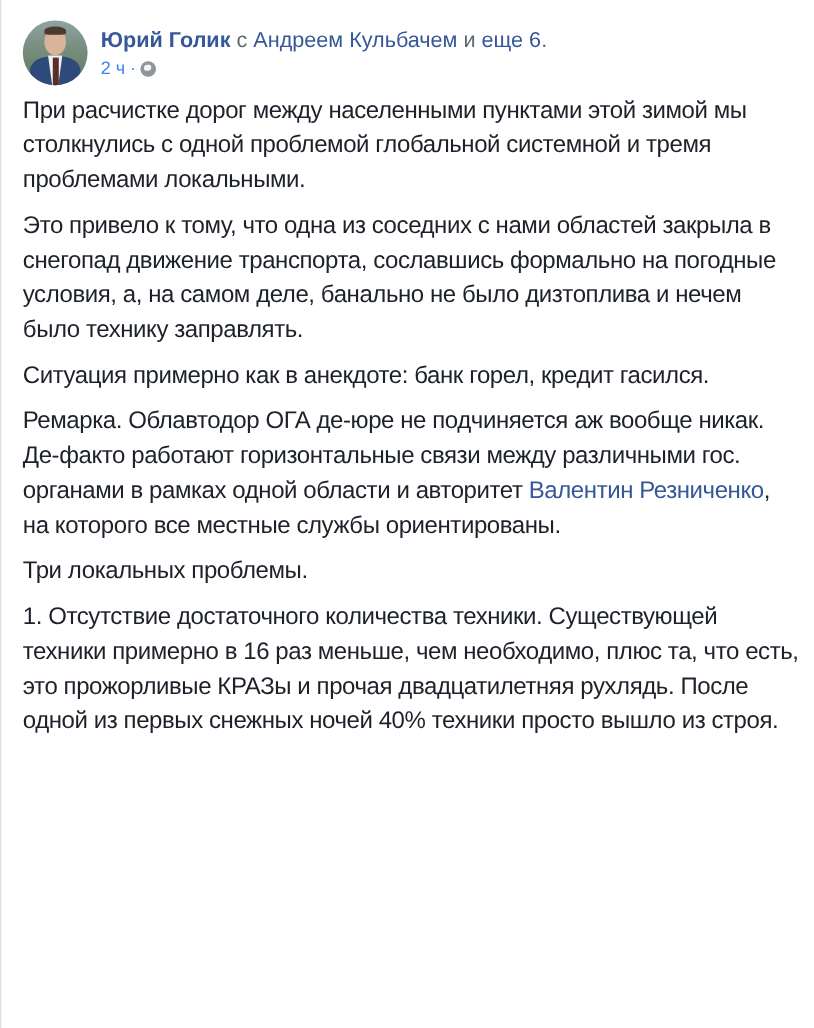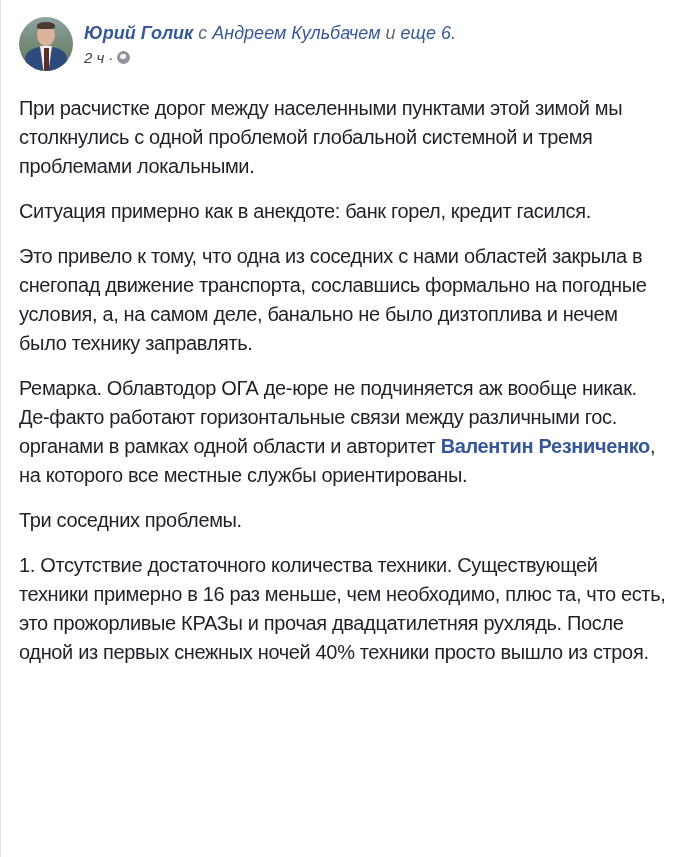--- a/index.html
+++ b/index.html
@@ -40,44 +40,44 @@
   }
   .avatar .shirt {
     position: absolute; left: 21px; top: 29px; width: 12px; height: 26px;
     background: #f1f1f1;
     clip-path: polygon(0 0, 100% 0, 70% 100%, 30% 100%);
   }
   .avatar .tie {
     position: absolute; left: 25px; top: 31px; width: 5px; height: 24px;
     background: #5a2e2a;
   }
-  .meta { margin-left: 11px; font-style: italic; }
+  .meta { margin-left: 11px; }
   .title-line { font-size: 18px; line-height: 22px; color: #616770; white-space: nowrap; }
   .title-line .author { color: #365899; font-weight: bold; }
   .title-line .tagged { color: #365899; }
   .sub-line {
-    margin-top: 5px; font-size: 15px; line-height: 18px; color: #404040;
+    margin-top: 5px; font-size: 15px; line-height: 18px; color: #3b82f6;
     display: flex; align-items: center;
   }
   .sub-line .dot { margin: 0 4px; }
   .globe {
     display: inline-block; width: 13px; height: 13px; border-radius: 50%;
     background: #90949c; position: relative;
   }
   .globe::after {
     content: ""; position: absolute; left: 3px; top: 3px; width: 6px; height: 5px;
     border-radius: 50% 30% 50% 40%; background: #fff; opacity: 0.9;
   }
   .body {
     position: absolute; left: 18px; top: 78px; width: 648px;
     font-size: 20px; line-height: 29px; color: #1d2129;
     letter-spacing: -0.35px;
   }
-  .body p { margin: 16px 0 9px 0; }
-  .body a { color: #365899; text-decoration: none; font-weight: bold; }
+  .body p { margin: 0 0 9px 0; }
+  .body a { color: #365899; text-decoration: none; }
 </style>
 </head>
 <body>
 
 <div class="post">
   <div class="header">
     <div class="avatar">
       <div class="suit"></div>
       <div class="shirt"></div>
       <div class="tie"></div>
@@ -95,20 +95,20 @@
       <div class="sub-line">
         <span>2 ч</span>
         <span class="dot">·</span>
         <span class="globe"></span>
       </div>
     </div>
   </div>
 
   <div class="body">
     <p>При расчистке дорог между населенными пунктами этой зимой мы столкнулись с одной проблемой глобальной системной и тремя проблемами локальными.</p>
+    <p>Это привело к тому, что одна из соседних с нами областей закрыла в снегопад движение транспорта, сославшись формально на погодные условия, а, на самом деле, банально не было дизтоплива и нечем было технику заправлять.</p>
     <p>Ситуация примерно как в анекдоте: банк горел, кредит гасился.</p>
-    <p>Это привело к тому, что одна из соседних с нами областей закрыла в снегопад движение транспорта, сославшись формально на погодные условия, а, на самом деле, банально не было дизтоплива и нечем было технику заправлять.</p>
     <p><span>Ремарка. Облавтодор ОГА де-юре не подчиняется аж вообще никак. Де-факто работают горизонтальные связи между различными гос. органами в рамках одной области и авторитет </span><a>Валентин Резниченко</a><span>, на которого все местные службы ориентированы.</span></p>
-    <p>Три соседних проблемы.</p>
+    <p>Три локальных проблемы.</p>
     <p>1. Отсутствие достаточного количества техники. Существующей техники примерно в 16 раз меньше, чем необходимо, плюс та, что есть, это прожорливые КРАЗы и прочая двадцатилетняя рухлядь. После одной из первых снежных ночей 40% техники просто вышло из строя.</p>
 
   </div>
 </div>
 
 </body></html>

